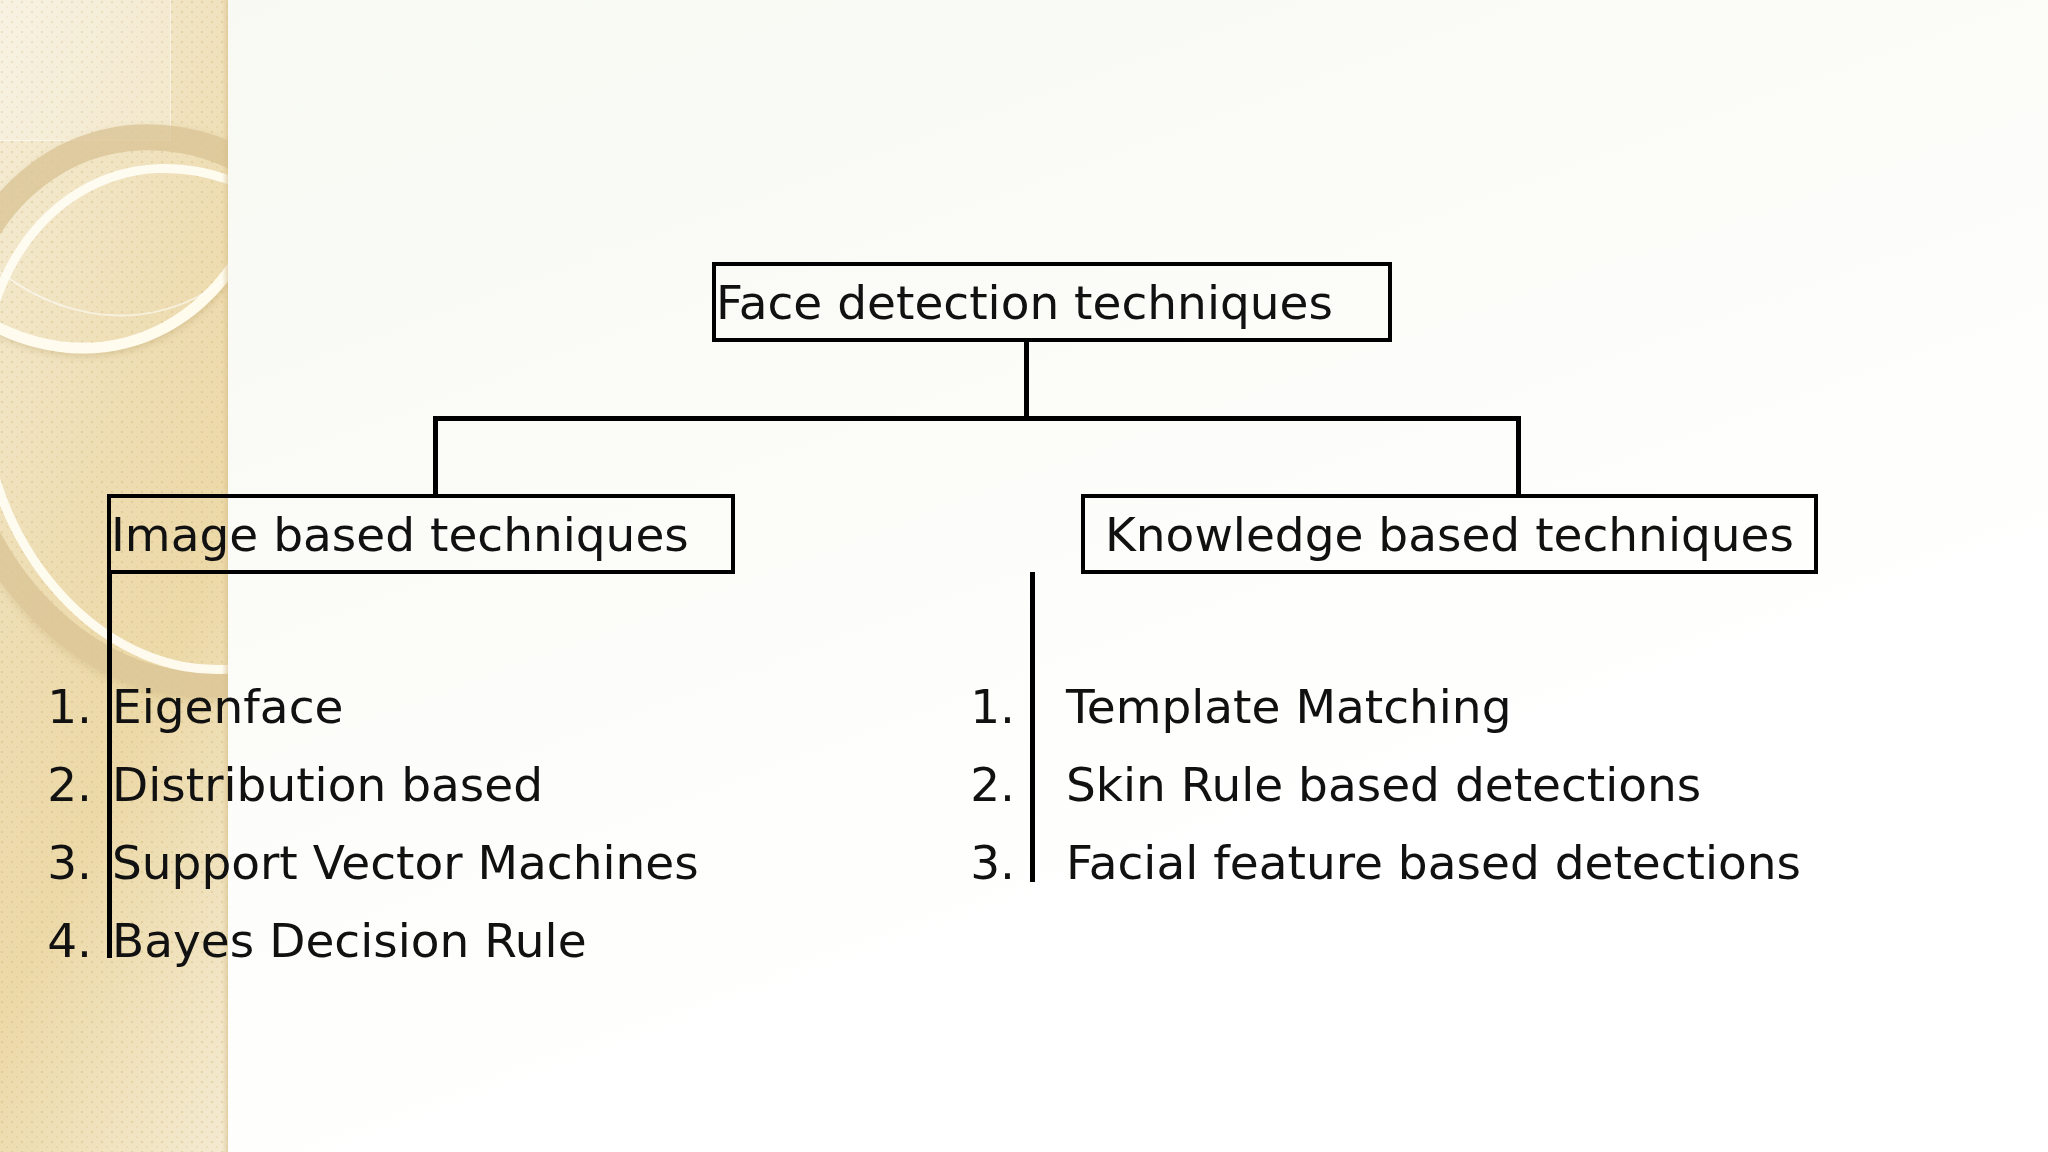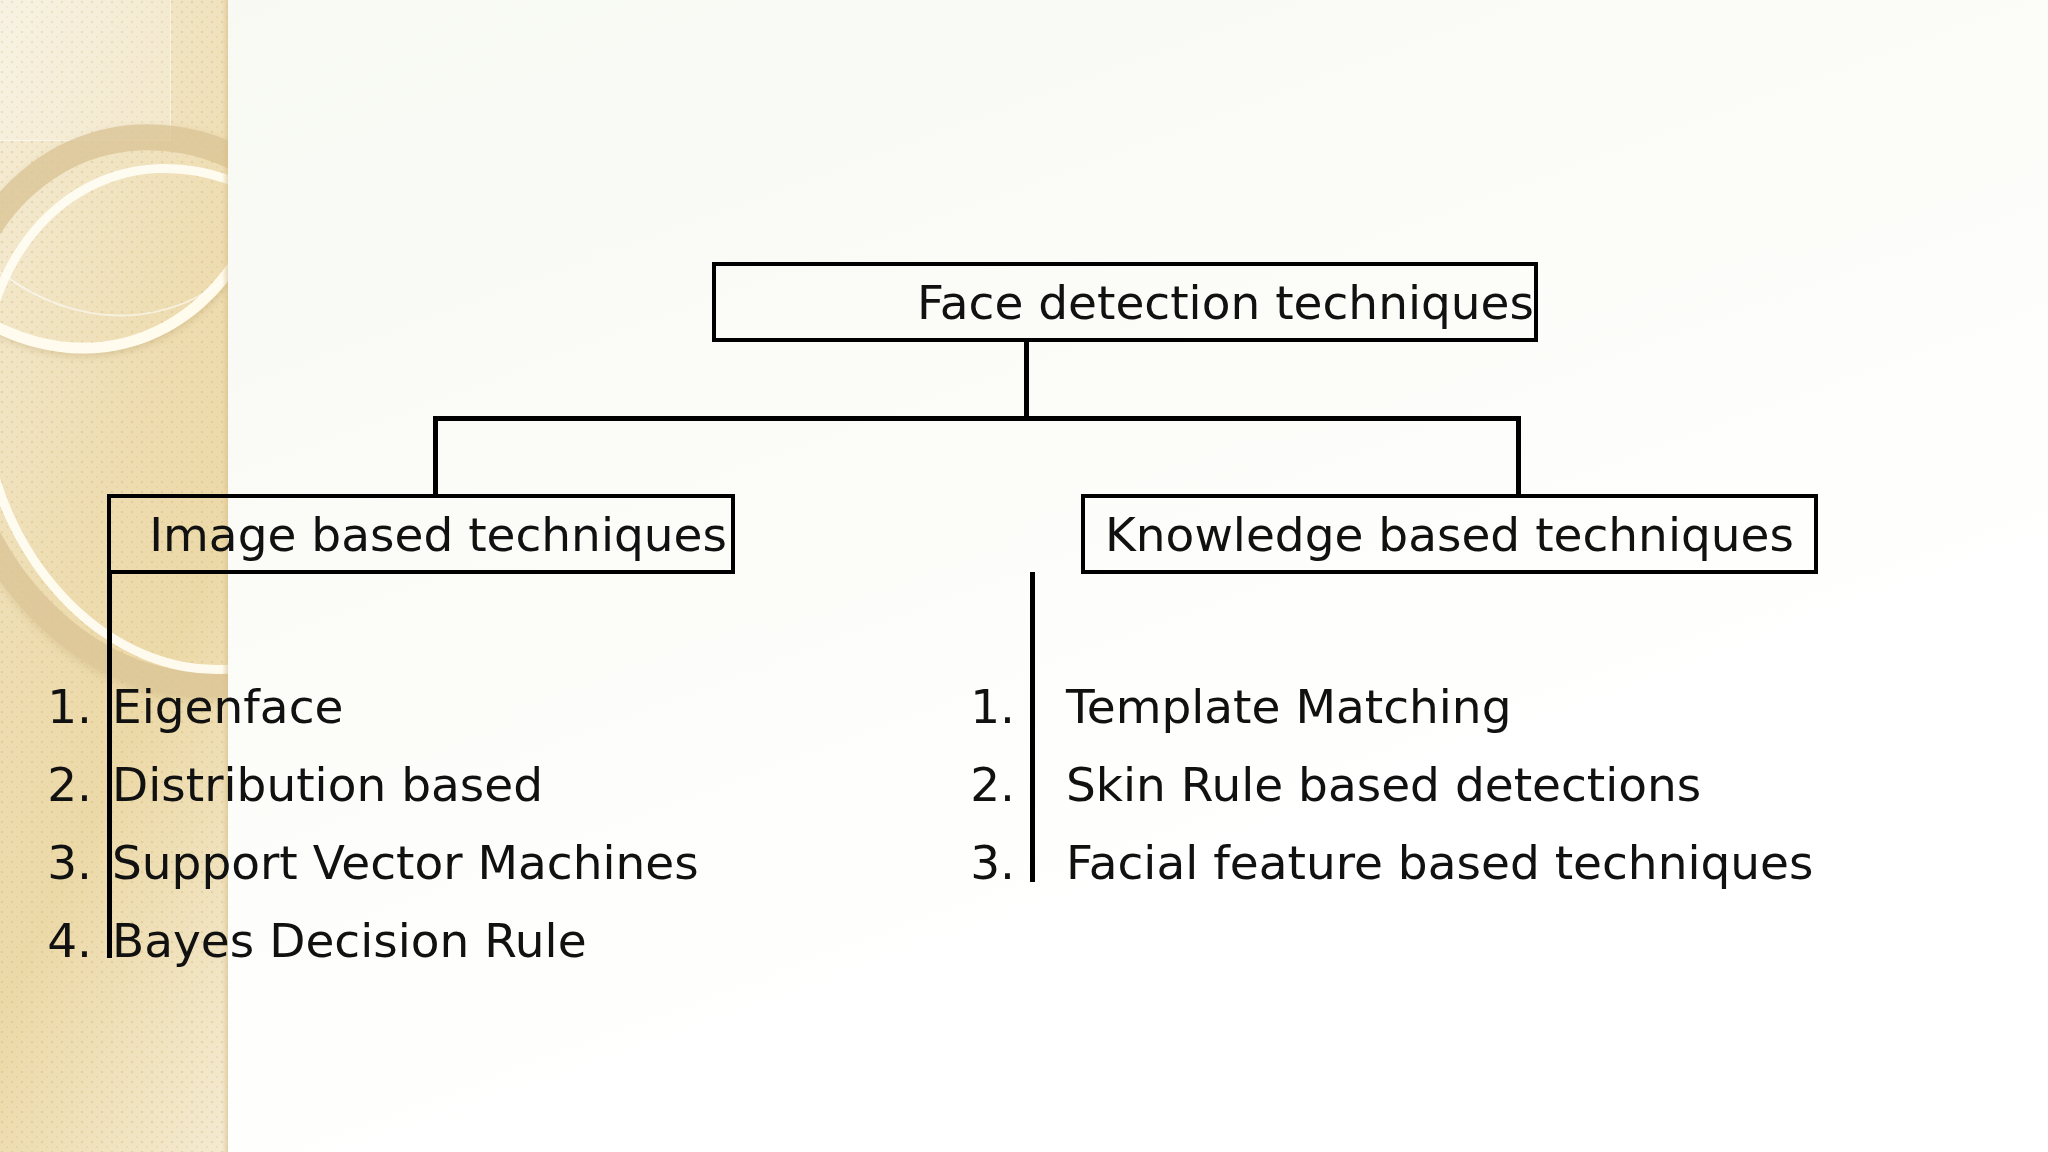--- a/index.html
+++ b/index.html
@@ -123,27 +123,27 @@
     display: flex;
     align-items: center;
     font-family: "DejaVu Sans", sans-serif;
     font-size: 47px;
     color: #111111;
     line-height: 1;
     white-space: nowrap;
   }
   #node-root {
     left: 712px; top: 262px;
-    width: 826px; height: 80px;
-    justify-content: flex-end;
+    width: 680px; height: 80px;
+    justify-content: flex-start;
   }
   #node-image {
     left: 107px; top: 494px;
     width: 628px; height: 80px;
-    justify-content: flex-end;
+    justify-content: flex-start;
     padding-right: 4px;
   }
   #node-knowledge {
     left: 1081px; top: 494px;
     width: 737px; height: 80px;
     justify-content: center;
   }
 
   .connector {
     position: absolute;
@@ -249,18 +249,18 @@
       <li class="tech-item">
         <span class="item-number">1.</span>
         <span class="item-label">Template Matching</span>
       </li>
       <li class="tech-item">
         <span class="item-number">2.</span>
         <span class="item-label">Skin Rule based detections</span>
       </li>
       <li class="tech-item">
         <span class="item-number">3.</span>
-        <span class="item-label">Facial feature based techniques</span>
+        <span class="item-label">Facial feature based detections</span>
       </li>
     </ul>
 
   </div>
 </div>
 
 </body></html>

